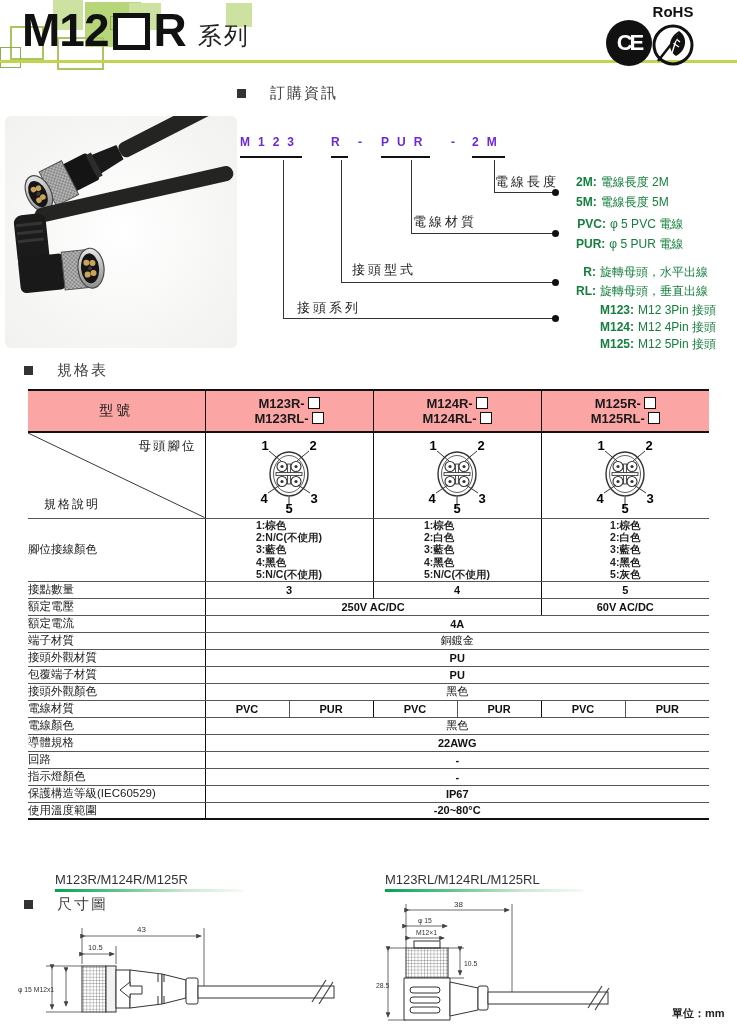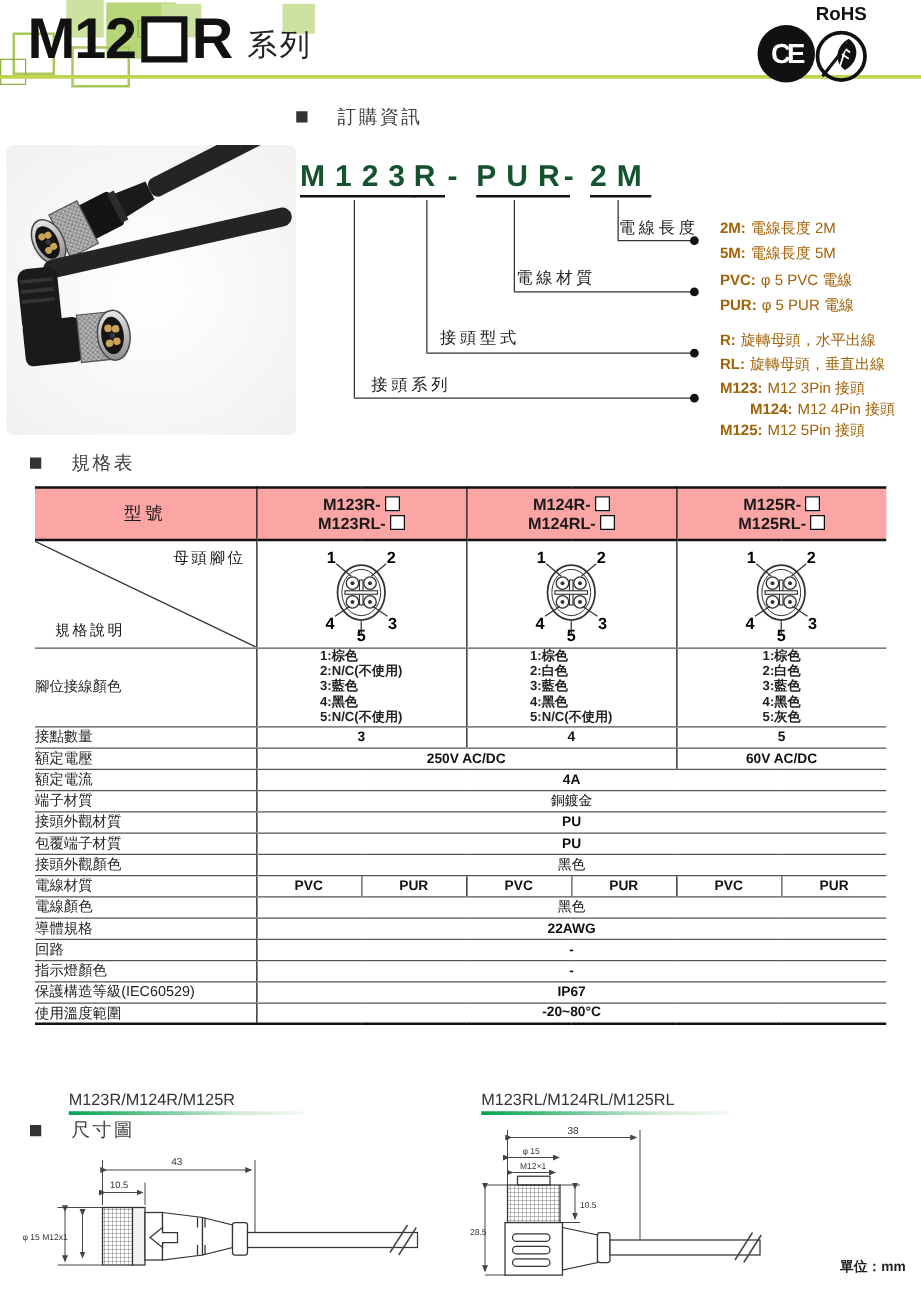--- a/index.html
+++ b/index.html
@@ -18,26 +18,26 @@
   .model-box{display:inline-block;width:27px;height:27px;border:5px solid #111;background:#fff;margin:0 3px 8px 5px;}
   .title-series{font-size:24px;color:#222;margin:0 0 6px 12px;letter-spacing:2px;}
   .green-rule{left:0;top:60px;width:737px;height:3px;background:#c2d34f;}
   .ce-badge{left:606px;top:20px;width:46px;height:46px;border-radius:50%;background:#111;
             display:flex;align-items:center;justify-content:center;color:#fff;
             font-size:22px;font-weight:bold;letter-spacing:-3px;z-index:3;}
   .rohs-text{left:648px;top:3px;width:50px;text-align:center;font-weight:bold;font-size:15px;color:#111;}
   
   .sec-head{display:flex;align-items:center;gap:24px;font-size:15px;color:#404040;letter-spacing:2px;}
   .sec-bullet{width:9px;height:9px;background:#333;display:inline-block;}
-  .seg{position:absolute;top:130px;font-size:24px;font-weight:bold;color:#14532d;letter-spacing:8px;line-height:24px;}
+  .seg{position:absolute;top:130px;font-size:12px;font-weight:bold;color:#6d28d9;letter-spacing:8px;line-height:24px;}
   .seg.u{border-bottom:2px solid #111;padding-bottom:2px;}
   .tline{position:absolute;background:#333;}
   .bullet-dot{position:absolute;width:7px;height:7px;border-radius:50%;background:#111;}
   .br-label{position:absolute;font-size:13px;color:#222;letter-spacing:3px;}
-  .opt-block{position:absolute;font-size:12px;color:#a16207;}
+  .opt-block{position:absolute;font-size:12px;color:#15803d;text-align:right;}
   .opt{line-height:20px;white-space:nowrap;}
   .opt b{margin-right:4px;}
   
   table.spec{position:absolute;left:28px;top:389px;width:681px;border-collapse:collapse;table-layout:fixed;
              border-top:2px solid #111;border-bottom:2px solid #111;font-size:11.5px;}
   table.spec td{border-bottom:1px solid #555;padding:0 0 0 0;vertical-align:middle;}
   td.lab{padding-left:5px;text-align:left;color:#222;}
   td.val{text-align:center;font-weight:bold;color:#111;font-size:11px;}
   td.cl{border-left:1.5px solid #111;}
   td.sub{border-left:1px solid #555;}

